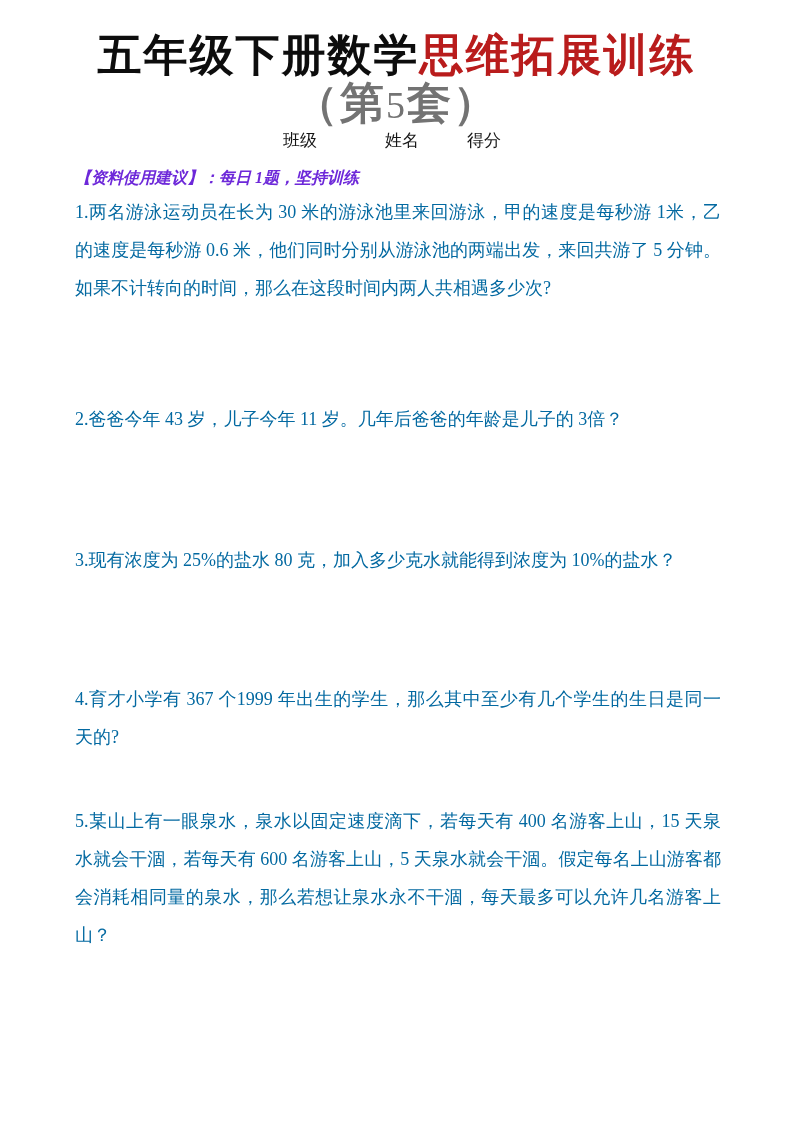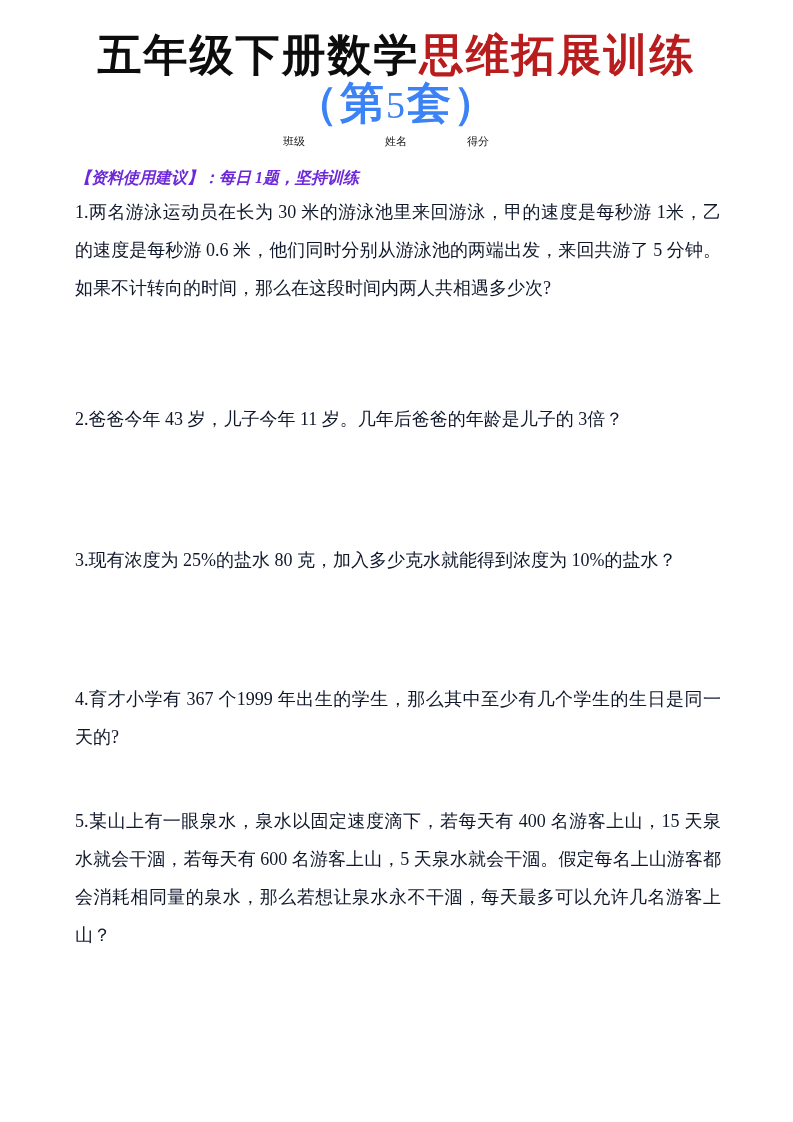--- a/index.html
+++ b/index.html
@@ -28,33 +28,33 @@
   .title .t-red { color: #b91c1c; }
   .subtitle {
     position: absolute;
     top: 78px; left: 0; right: 0;
     text-align: center;
     font-family: "Liberation Sans", "DejaVu Sans", sans-serif;
     font-weight: 900;
     font-size: 44px;
     line-height: 50px;
     letter-spacing: 2px;
-    color: #3b82f6;
+    color: #737373;
     white-space: nowrap;
   }
   .subtitle .num {
     font-family: "Liberation Serif", "DejaVu Serif", serif;
     font-weight: 400;
     font-size: 38px;
   }
   .fields {
     position: absolute;
     top: 129px; left: 0;
     width: 100%; height: 24px;
-    font-size: 11px;
+    font-size: 17px;
     line-height: 24px;
     color: #161616;
   }
   .fields .f { position: absolute; white-space: nowrap; }
   .fields .f1 { left: 283px; }
   .fields .f2 { left: 385px; }
   .fields .f3 { left: 467px; }
   .tip {
     position: absolute;
     top: 166px; left: 75px;
@@ -66,21 +66,21 @@
     color: #6d28d9;
     white-space: nowrap;
   }
   .q {
     position: absolute;
     left: 75px;
     width: 646px;
     font-size: 18px;
     line-height: 38px;
     text-align: justify;
-    color: #0f172a;
+    color: #0369a1;
   }
   .q1 { top: 193px; }
   .q2 { top: 400px; }
   .q3 { top: 541px; }
   .q4 { top: 680px; }
   .q5 { top: 802px; }
   .footer {
     position: absolute;
     top: 1064px; left: 0;
     width: 100%;

